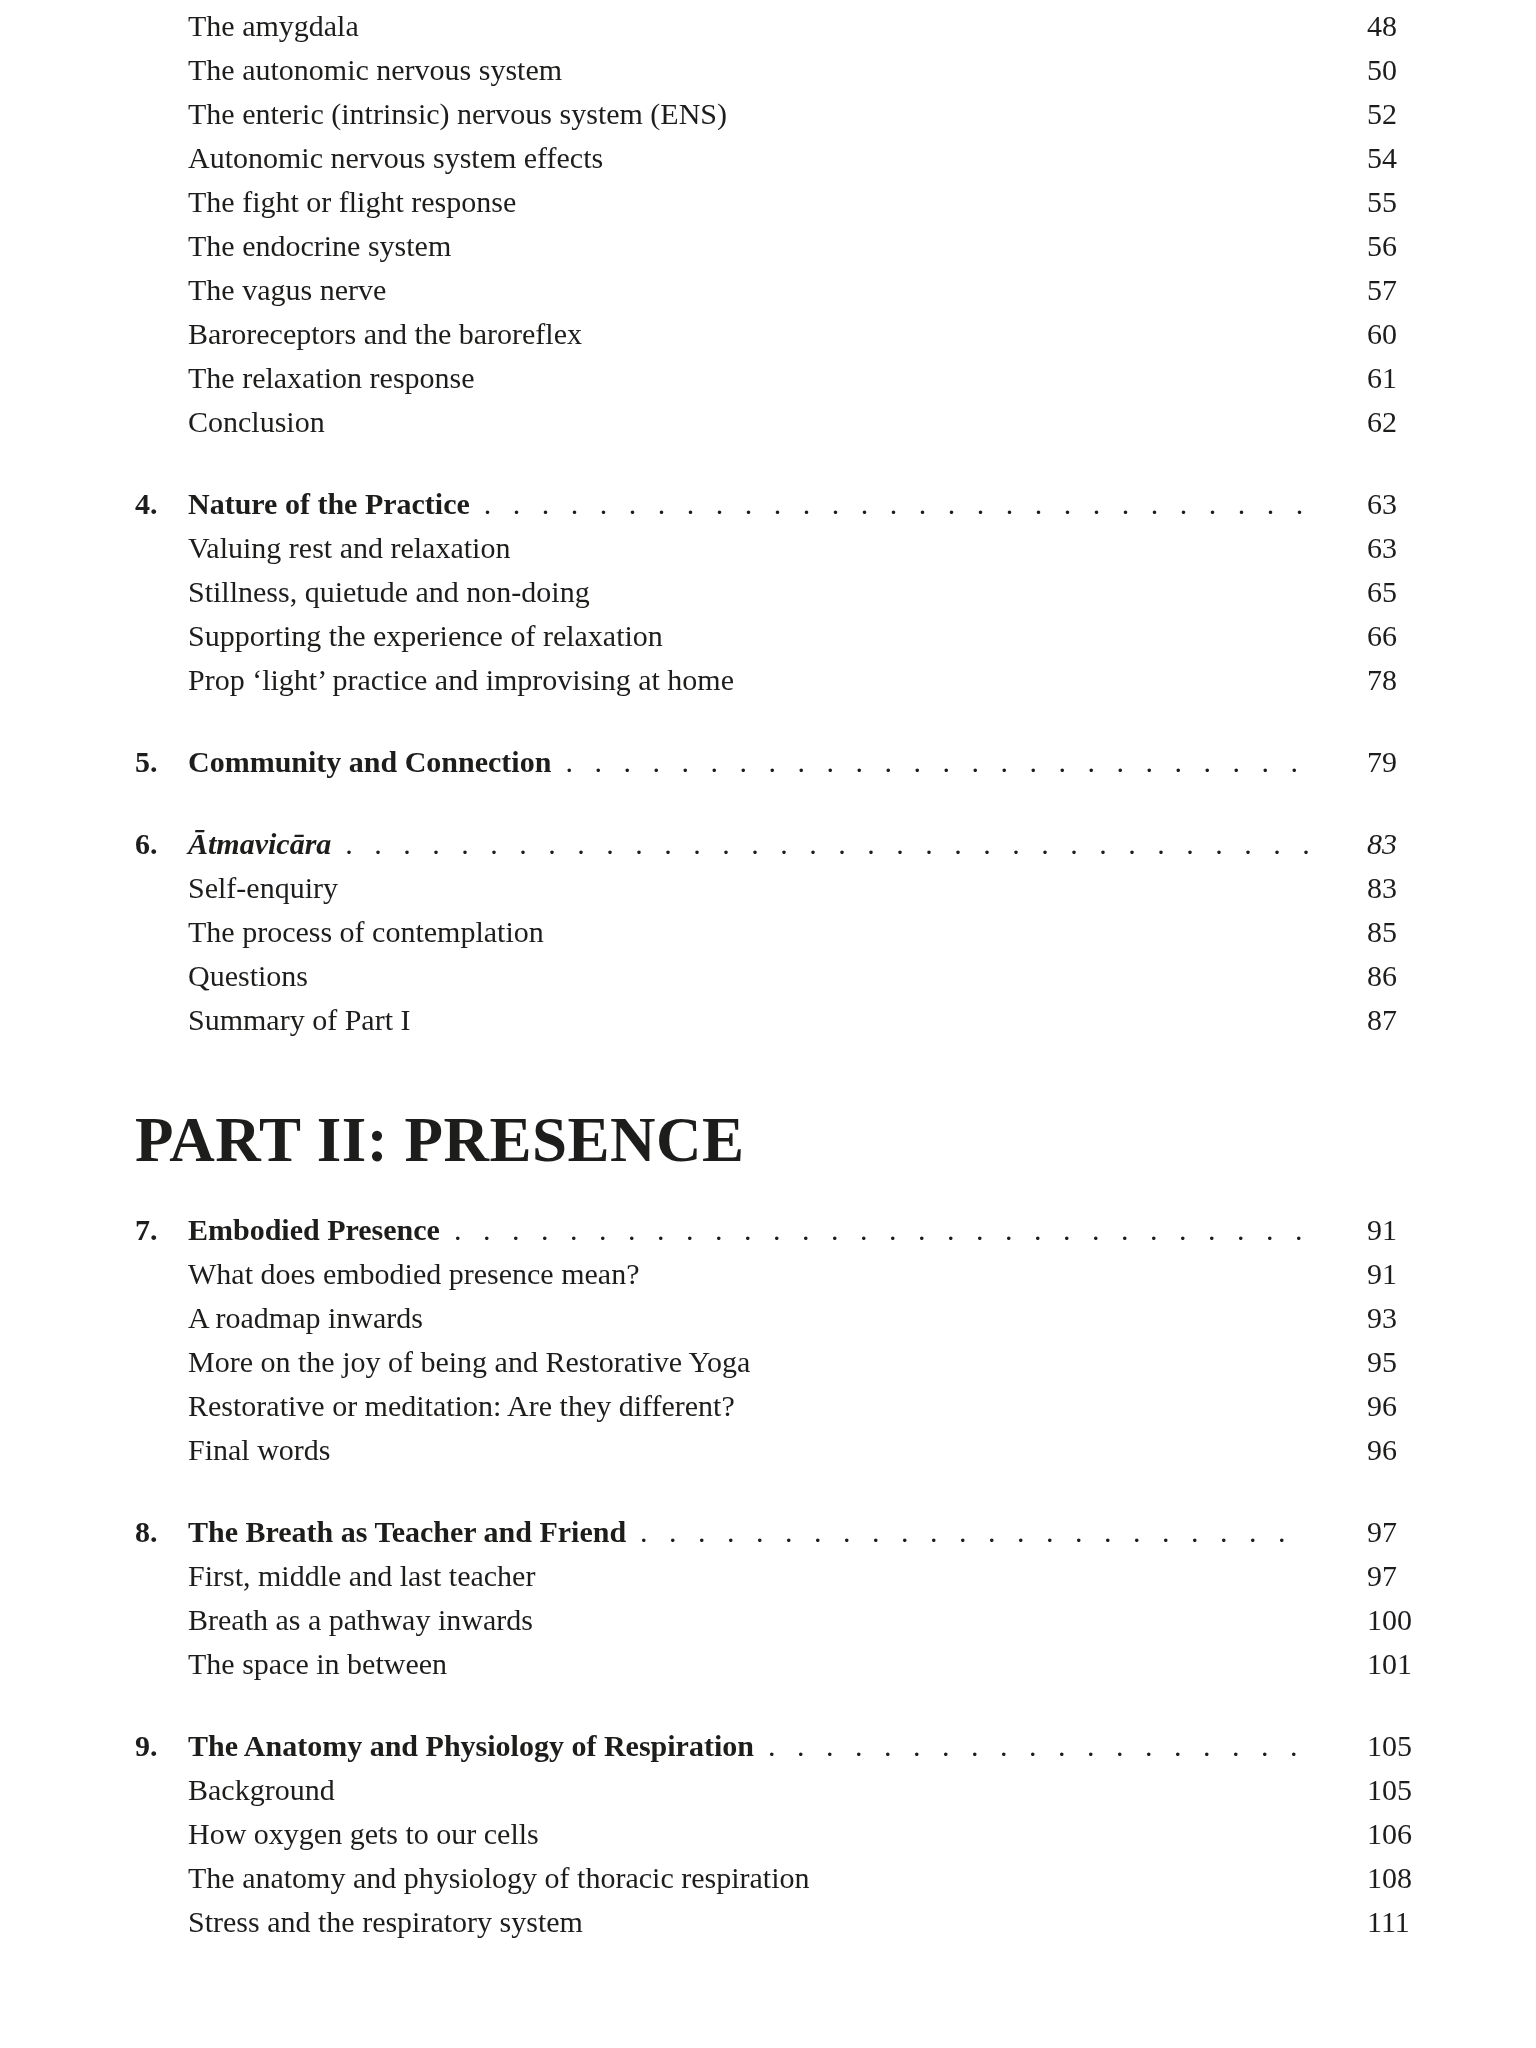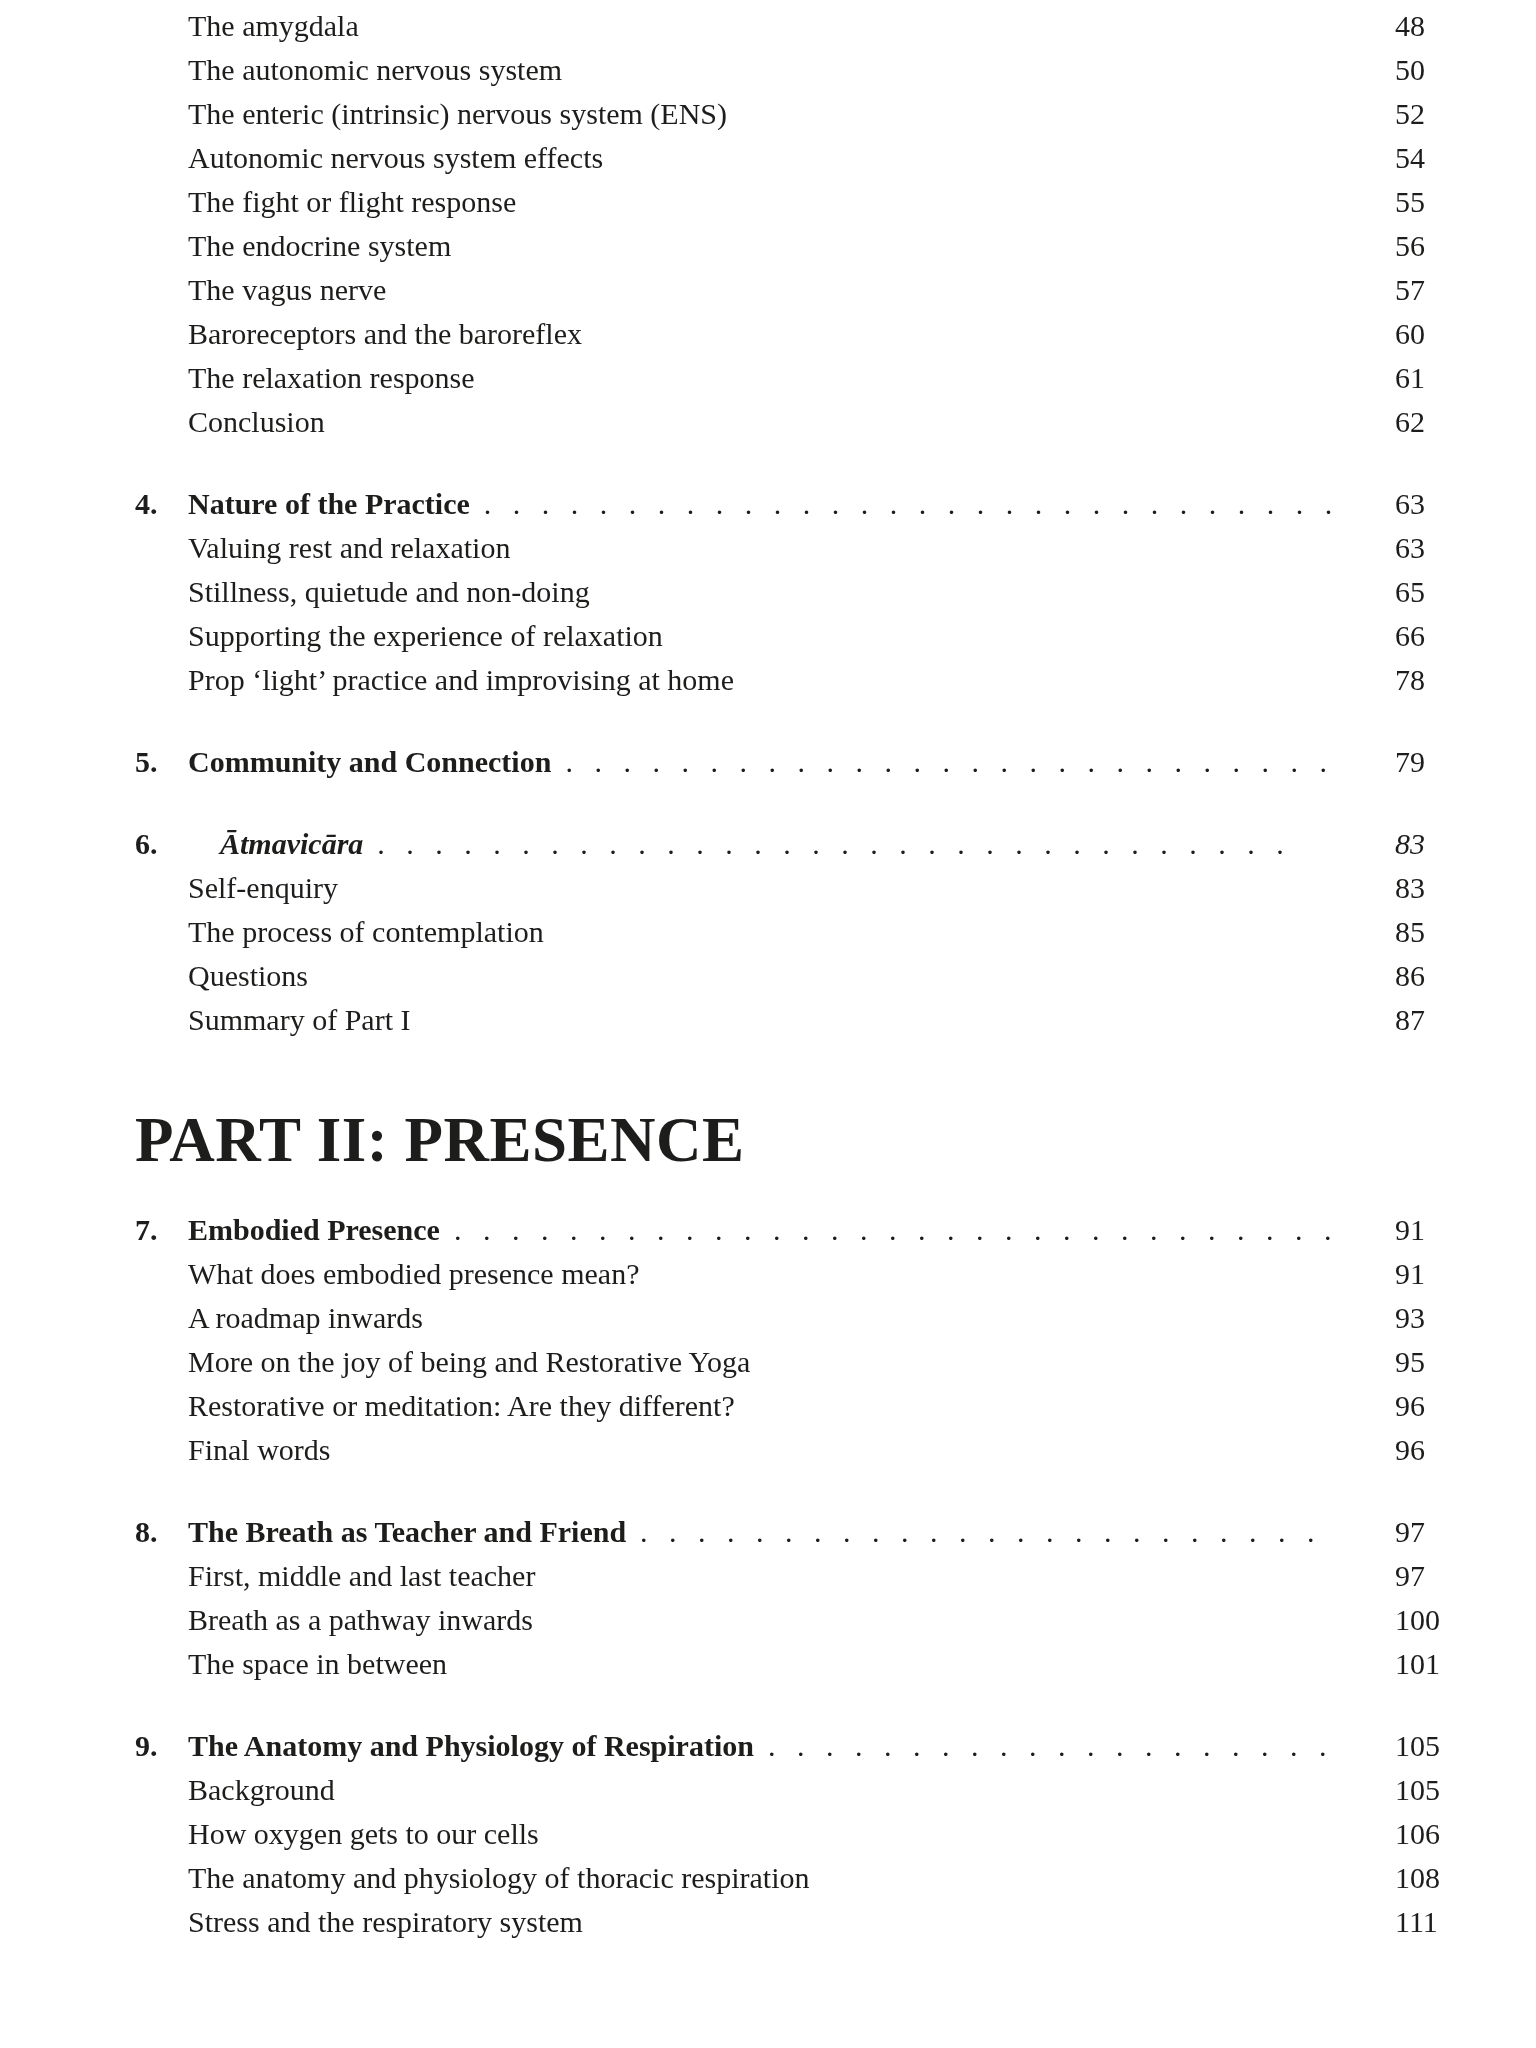--- a/index.html
+++ b/index.html
@@ -9,39 +9,39 @@
   }
   #page {
     position: relative;
     width: 1536px;
     height: 2048px;
     margin: 0 auto;
     background: var(--page-bg, #ffffff);
     color: var(--ink, #1d1d1b);
     overflow: hidden;
     box-sizing: border-box;
-    padding: 4px 77px 0 188px; 
+    padding: 4px 105px 0 188px; 
     font-size: 30px;
     line-height: 44px;
   }
   .row {
     display: flex;
     align-items: baseline;
     height: 44px;
     white-space: nowrap;
   }
   .chapter-group { margin-top: 38px; }
   .chapter-number {
     flex: none;
     width: 53px;
     margin-left: -53px; 
     font-weight: bold;
   }
   .chapter-title { font-weight: bold; flex: none; }
-  .italic { font-style: italic; margin-left: 32px; }
+  .italic { font-style: italic; }
   .leader {
     flex: 1 1 auto;
     overflow: hidden;
     white-space: nowrap;
     margin: 0 58px 0 14px;
     min-width: 0;
   }
   .leader::before {
     content: ". . . . . . . . . . . . . . . . . . . . . . . . . . . . . . . . . . . . . . . . . . . . . . . . . . . . . . . . . . . .";
     letter-spacing: 7px;

